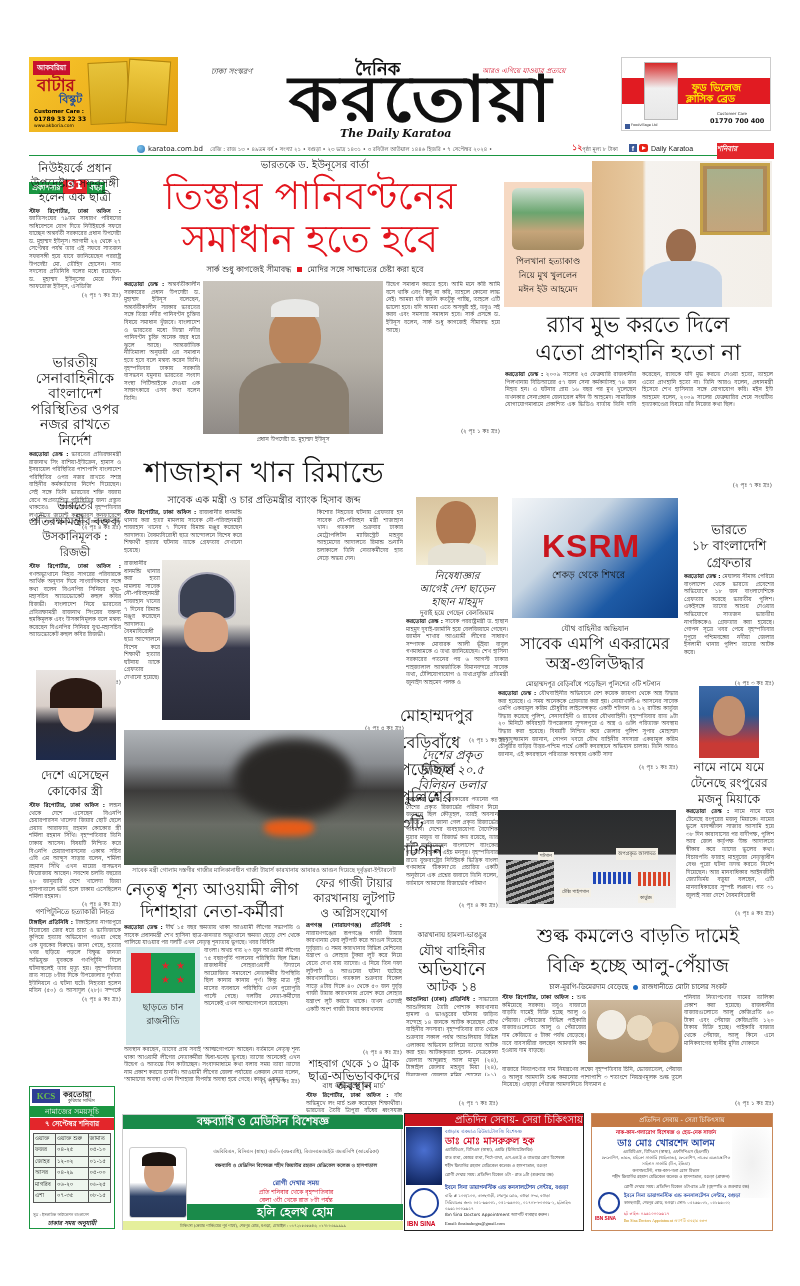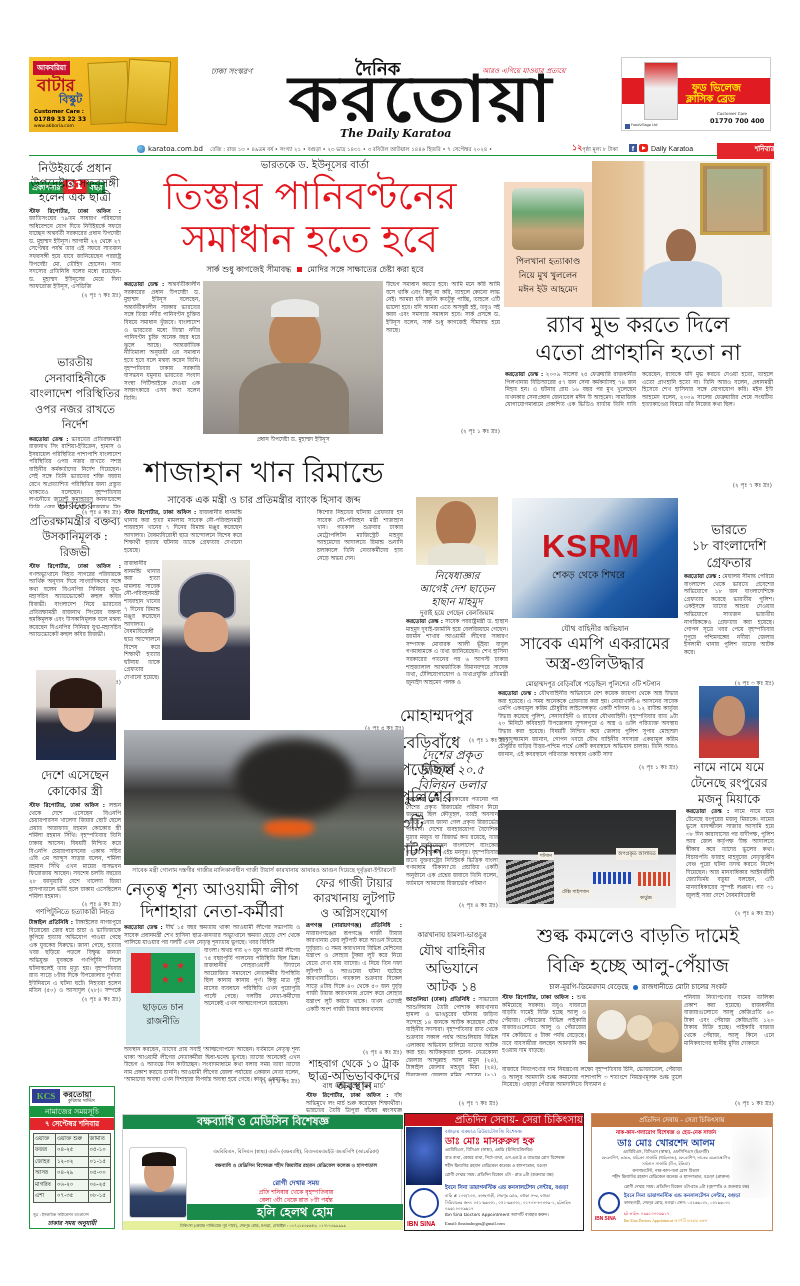--- a/index.html
+++ b/index.html
@@ -52,31 +52,31 @@
   <div class="abs" style="left:108px;top:2px;width:8px;height:8px;border-radius:50%;background:radial-gradient(circle at 35% 35%,#7fc4ea,#2a73b8)"></div>
   <a class="abs" style="left:119px;top:1px;font-size:7px;color:#222;text-decoration:none;line-height:10px">karatoa.com.bd</a>
   <div class="abs" style="left:181px;top:2px;font-size:5.4px;color:#333;white-space:nowrap;line-height:9px;width:360px;overflow:hidden">রেজি : রাজ ১৩ • ৪৯তম বর্ষ • সংখ্যা ২১ • বগুড়া • ২৩ ভাদ্র ১৪৩১ • ৩ রবিউল আউয়াল ১৪৪৬ হিজরি • ৭ সেপ্টেম্বর ২০২৪ •</div>
   <div class="abs" style="left:543px;top:0;font-size:8px;color:#e3262b;font-weight:bold;line-height:10px">১২</div>
   <div class="abs" style="left:553px;top:2px;font-size:5.4px;color:#333;white-space:nowrap;line-height:9px">পৃষ্ঠা মূল্য ৮ টাকা</div>
   <div class="abs" style="left:600px;top:1px;width:8px;height:8px;background:#3b5998;color:#fff;font-size:7px;font-weight:bold;text-align:center;line-height:9px;font-family:'Liberation Sans',sans-serif">f</div>
   <div class="abs" style="left:610px;top:1px;width:9px;height:8px;background:#e62117;border-radius:2px">
       <div style="position:absolute;left:3px;top:2px;width:0;height:0;border-left:4px solid #fff;border-top:2px solid transparent;border-bottom:2px solid transparent"></div>
     </div>
   <div class="abs" style="left:622px;top:1px;font-size:7px;color:#222;line-height:10px;font-family:'Liberation Sans',sans-serif">Daily Karatoa</div>
-  <div class="abs" style="left:688px;top:0;width:57px;height:16px;background:#e3262b;color:#fff;font-size:7px;text-align:right;line-height:12px;font-style:italic;font-weight:bold">শনিবার</div>
+  <div class="abs" style="left:688px;top:0;width:57px;height:16px;background:#e3262b;color:#fff;font-size:7px;text-align:left;line-height:12px;font-style:italic;font-weight:bold">শনিবার</div>
 </div>
 
 <div class="abs" style="left:29px;top:161px;width:92px;">
   <div class="hl" style="font-size:11.5px;line-height:14.5px">নিউইয়র্কে প্রধান উপদেষ্টার সফরসঙ্গী হলেন এক ছাত্রী</div>
   <div class="bodytext" style="margin-top:3px"><b>স্টাফ রিপোর্টার, ঢাকা অফিস :</b> <span>জাতিসংঘের ৭৯তম সাধারণ পরিষদের অধিবেশনে যোগ দিতে নিউইয়র্কে সফরে যাচ্ছেন অন্তর্বর্তী সরকারের প্রধান উপদেষ্টা ড. মুহাম্মদ ইউনূস। আগামী ২২ থেকে ২৭ সেপ্টেম্বর পর্যন্ত তার এই সফরে সাতজন সফরসঙ্গী হয়ে যাবে জানিয়েছেন পররাষ্ট্র উপদেষ্টা মো. তৌহিদ হোসেন। সাত সদস্যের প্রতিনিধি দলের মধ্যে রয়েছেন- ড. মুহাম্মদ ইউনূসের মেয়ে দিনা আফরোজ ইউনূস, এসডিজি</span></div>
   <div class="cont">(২ পৃঃ ৭ কঃ দ্রঃ)</div>
 </div>
 
 <div class="abs" style="left:29px;top:355px;width:92px;">
-  <div class="hl" style="font-size:11px;line-height:15.5px">ভারতীয় সেনাবাহিনীকে বাংলাদেশ পরিস্থিতির ওপর নজর রাখতে নির্দেশ</div>
+  <div class="hl" style="font-size:14px;line-height:15.5px">ভারতীয় সেনাবাহিনীকে বাংলাদেশ পরিস্থিতির ওপর নজর রাখতে নির্দেশ</div>
   <div class="bodytext" style="margin-top:3px;height:72px;overflow:hidden"><b>করতোয়া ডেস্ক :</b> <span>ভারতের প্রতিরক্ষামন্ত্রী রাজনাথ সিং রাশিয়া-ইউক্রেন, হামাস ও ইসরায়েল পরিস্থিতির পাশাপাশি বাংলাদেশ পরিস্থিতির ওপর নজর রাখতে সশস্ত্র বাহিনীর কর্মকর্তাদের নির্দেশ দিয়েছেন। সেই সঙ্গে তিনি ভারতের শক্তি বজায় রেখে অপ্রত্যাশিত পরিস্থিতির জন্য প্রস্তুত থাকতেও বলেছেন। বৃহস্পতিবার লখনৌতে জয়েন্ট কমান্ডারস কনফারেন্সে তিনি এসব কথা বলেন। রাজনাথ সিং বলেন, ভবিষ্যতে ভারত নিরাপদ</span></div>
   <div class="cont">(২ পৃঃ ৪ কঃ দ্রঃ)</div>
 </div>
 
 <div class="abs" style="left:29px;top:498px;width:92px;">
   <div class="hl" style="font-size:11px;line-height:15.5px">ভারতের প্রতিরক্ষামন্ত্রীর বক্তব্য উসকানিমূলক : রিজভী</div>
   <div class="bodytext" style="margin-top:3px;height:115px;overflow:hidden"><b>স্টাফ রিপোর্টার, ঢাকা অফিস :</b> <span>গণঅভ্যুত্থানে নিহত সাগরের পরিবারকে আর্থিক অনুদান দিয়ে সাংবাদিকদের সঙ্গে কথা বলেন বিএনপির সিনিয়র যুগ্ম-মহাসচিব অ্যাডভোকেট রুহুল কবির রিজভী। বাংলাদেশ নিয়ে ভারতের প্রতিরক্ষামন্ত্রী রাজনাথ সিংয়ের বক্তব্য হুমকিমূলক এবং উসকানিমূলক বলে মন্তব্য করেছেন বিএনপির সিনিয়র যুগ্ম-মহাসচিব অ্যাডভোকেট রুহুল কবির রিজভী।</span></div>
   <div class="cont">(২ পৃঃ ৭ কঃ দ্রঃ)</div>
 </div>
 
@@ -227,21 +227,21 @@
 <div class="abs cont" style="left:306px;top:1048px;width:96px">(২ পৃঃ ৪ কঃ দ্রঃ)</div>
 
 <div class="abs hl" style="left:304px;top:1057px;width:100px;font-size:10px;line-height:14px">শাহবাগ থেকে ১০ ট্রাক</div>
 <div class="abs hl" style="left:304px;top:1071px;width:100px;font-size:12px;line-height:10px">ছাত্র-অভিভাবকদের অবস্থান</div>
 <div class="abs hl" style="left:304px;top:1081px;width:100px;font-size:7px;line-height:10px">বাধ অভিমুখে 'লং মার্চ'</div>
 <div class="abs bodytext" style="left:306px;top:1092px;width:96px;height:60px;overflow:hidden"><b>স্টাফ রিপোর্টার, ঢাকা অফিস :</b> <span>বাঁধ অভিমুখে লং মার্চ শুরু করেছেন শিক্ষার্থীরা। ভারতের তৈরি ত্রিপুরা বাঁধের ধ্বংসযজ্ঞ রোধে শাহবাগ থেকে বৃহস্পতিবার সকালে ১০টি ট্রাকে করে রওনা হন শিক্ষার্থীরা। ঢাকা বিশ্ববিদ্যালয়ের শিক্ষার্থীদের উদ্যোগে এ লং মার্চ আয়োজন করা হয়। পরে সকালে কুমিল্লায় অবস্থান নেন তারা।</span></div>
 <div class="abs cont" style="left:306px;top:1152px;width:96px">(২ পৃঃ ৭ কঃ দ্রঃ)</div>
 
 <div class="abs hl" style="left:404px;top:930px;width:96px;font-size:7px;line-height:10px">কারখানায় হামলা-ভাঙচুর</div>
 <div class="abs hl" style="left:402px;top:942px;width:100px;font-size:12.5px;line-height:17px">যৌথ বাহিনীর</div>
-<div class="abs hl" style="left:402px;top:960px;width:100px;font-size:14px;line-height:17px">অভিযানে</div>
+<div class="abs hl" style="left:402px;top:960px;width:100px;font-size:18px;line-height:17px">অভিযানে</div>
 <div class="abs hl" style="left:402px;top:978px;width:100px;font-size:12.5px;line-height:17px">আটক ১৪</div>
 <div class="abs bodytext" style="left:406px;top:996px;width:92px;height:80px;overflow:hidden"><b>আশুলিয়া (ঢাকা) প্রতিনিধি :</b> <span>সাভারের আশুলিয়ায় তৈরি পোশাক কারখানায় হামলা ও ভাঙচুরের ঘটনায় জড়িত সন্দেহে ১৪ জনকে আটক করেছেন যৌথ বাহিনীর সদস্যরা। বৃহস্পতিবার রাত থেকে শুক্রবার সকাল পর্যন্ত আশুলিয়ার বিভিন্ন এলাকায় অভিযান চালিয়ে তাদের আটক করা হয়। আটককৃতরা হলেন- নেত্রকোনা জেলার আব্দুল্লাহ আল মামুন (২৪), টাঙ্গাইল জেলার মাহবুব মিয়া (২৪), দিনাজপুর জেলার মমিন হোসেন (২১), ময়মনসিংহ জেলার মোস্তাফিজুর</span></div>
 <div class="abs cont" style="left:406px;top:1099px;width:92px">(২ পৃঃ ৭ কঃ দ্রঃ)</div>
 
 <div class="abs hl" style="left:500px;top:922px;width:276px;font-size:19px;line-height:26px">শুল্ক কমলেও বাড়তি দামেই</div>
 <div class="abs hl" style="left:500px;top:952px;width:276px;font-size:19px;line-height:26px">বিক্রি হচ্ছে আলু-পেঁয়াজ</div>
 <div class="abs" style="left:500px;top:982px;width:276px;text-align:center;font-size:6.8px;line-height:10px">
   <span>চাল-মুরগি-ডিমেরদাম বেড়েছে</span>
   <span style="display:inline-block;width:5px;height:5px;border-radius:50%;background:#1f6bbf;margin:0 2px;vertical-align:middle"></span>
   <span>রাজধানীতে মোটা চালের সংকট</span>

